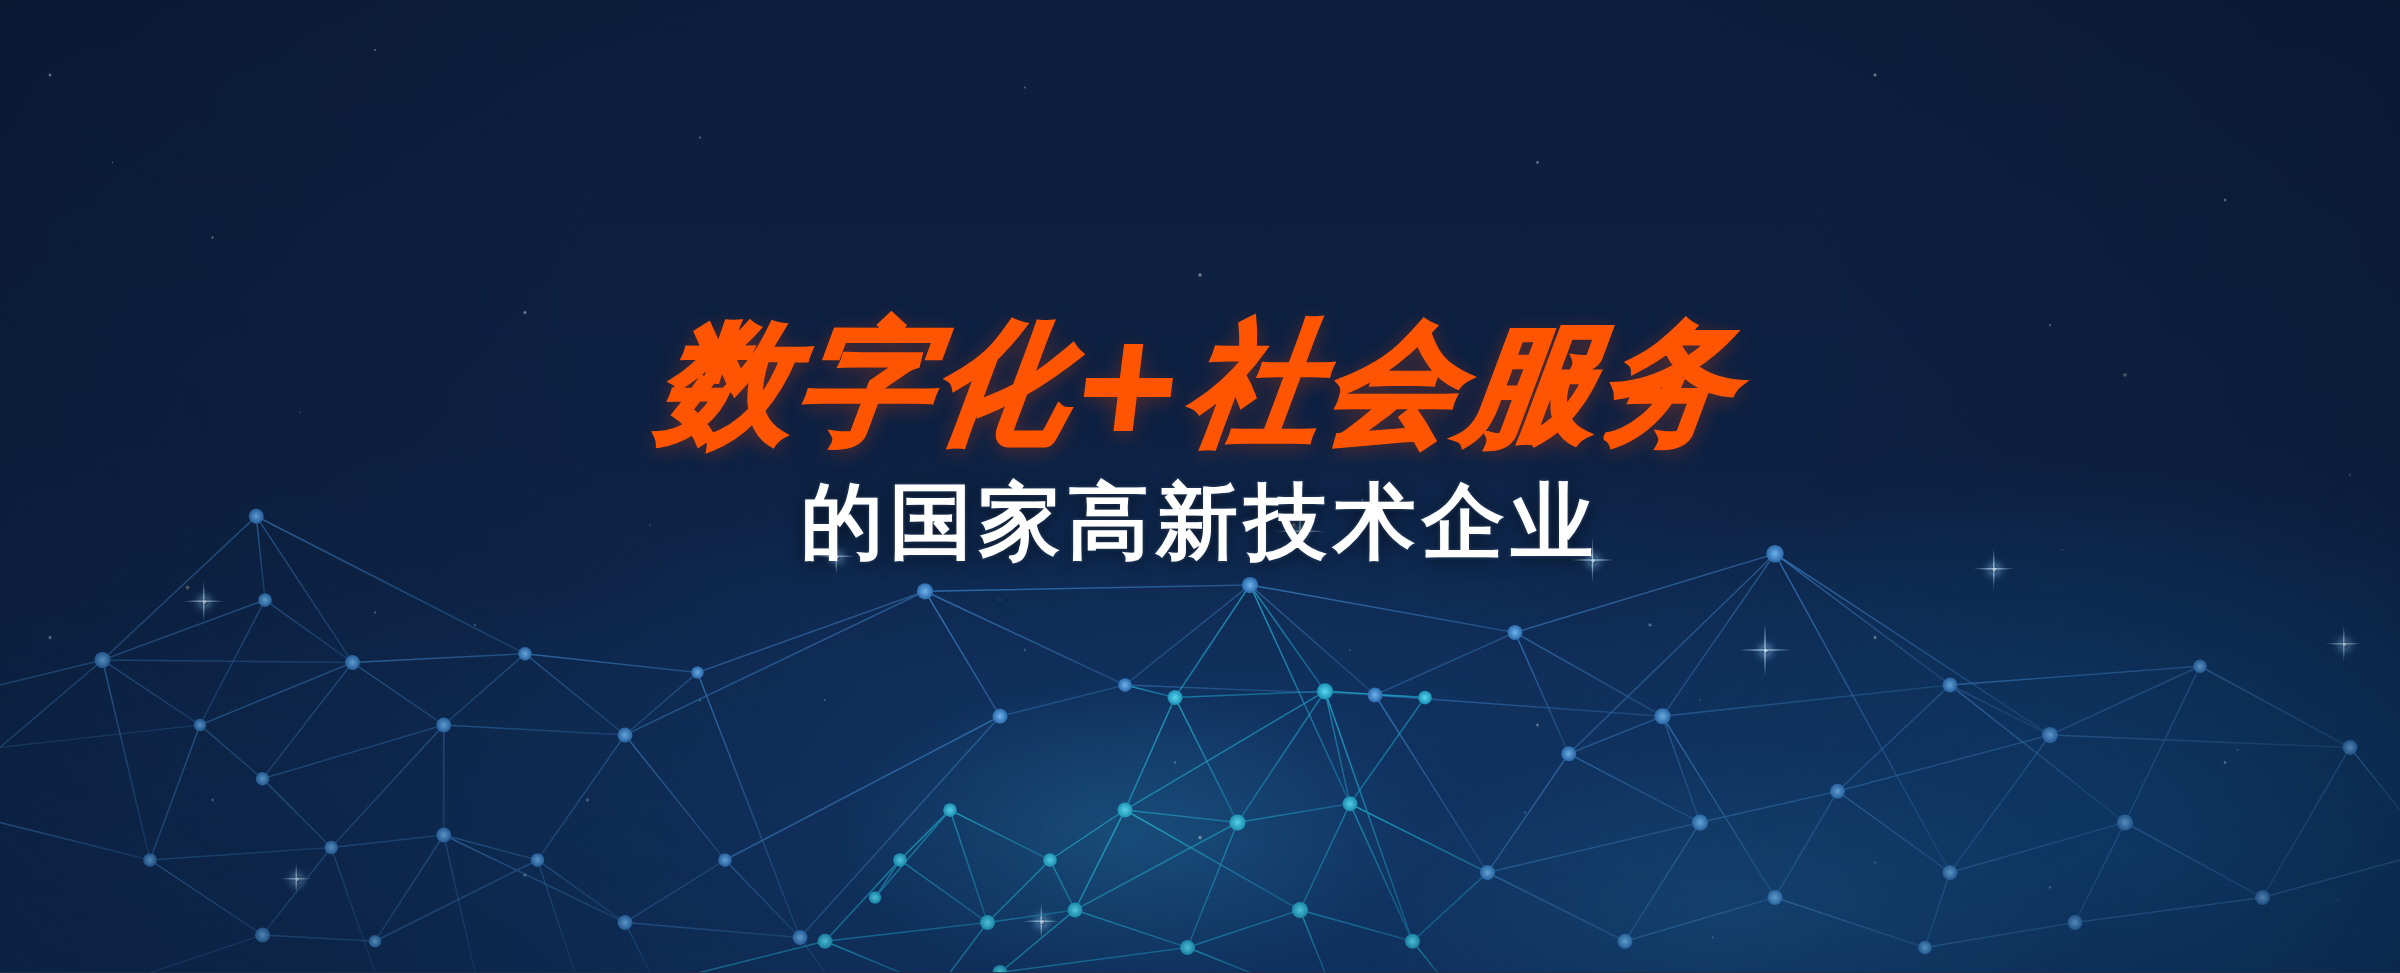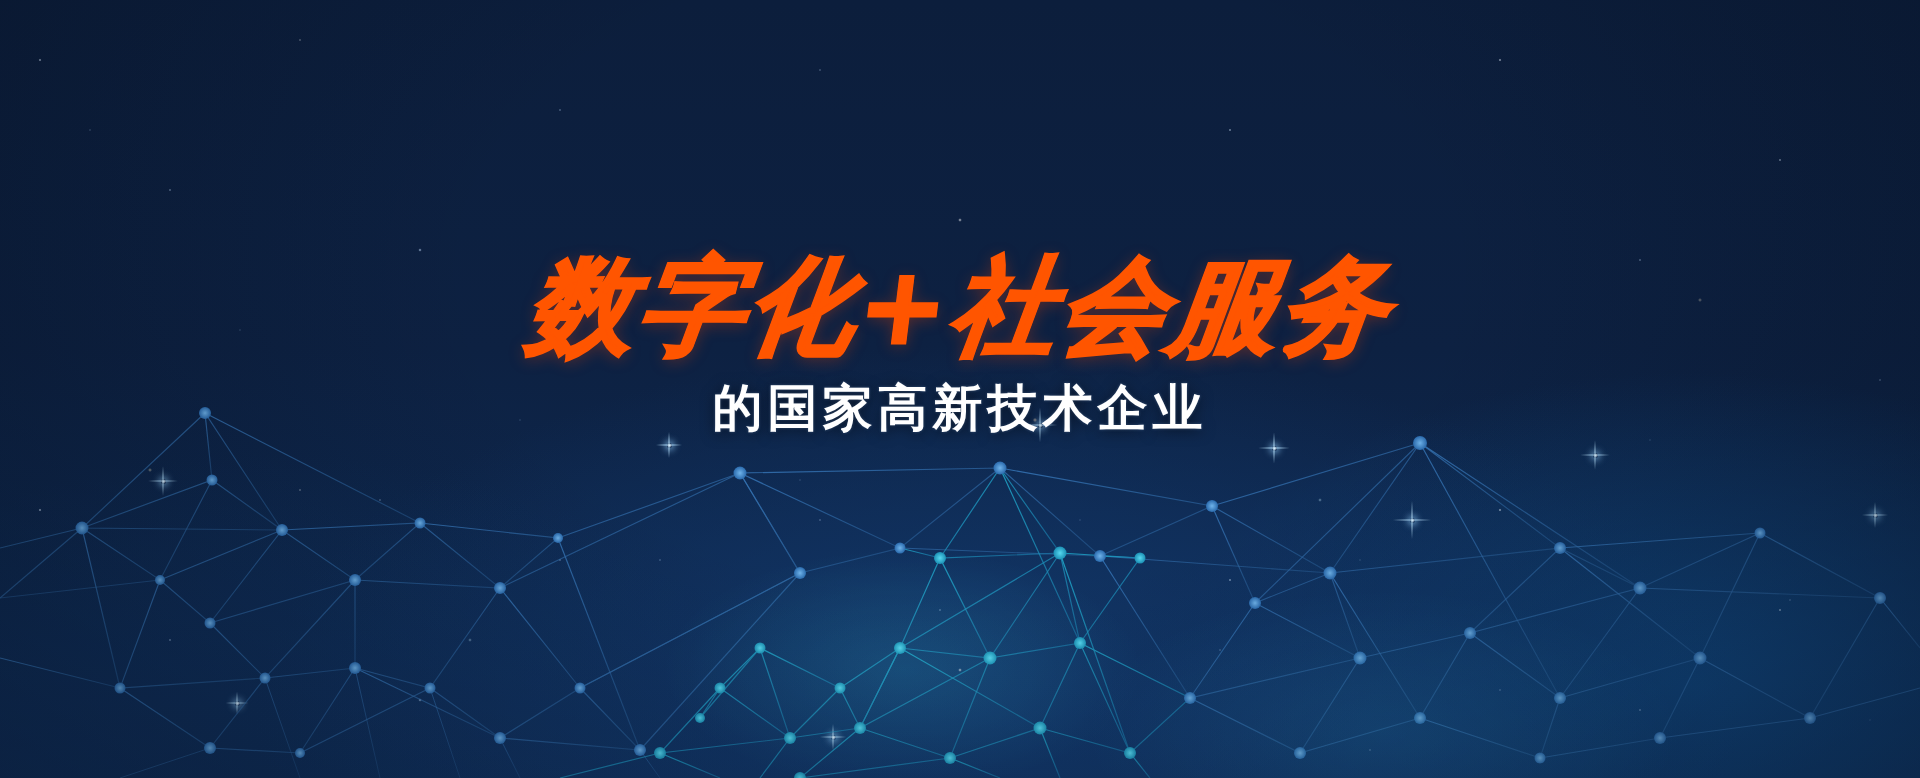--- a/index.html
+++ b/index.html
@@ -150,21 +150,21 @@
       1px 0 0 #ff5500,
       -1px 0 0 #ff5500,
       0 3px 16px rgba(255,70,0,0.35);
     -webkit-text-stroke: 3px #ff5500;
     transform: skewX(-7deg);
     white-space: nowrap;
   }
   .subtitle {
     margin: 14px 0 0 0;
     font-family: "DejaVu Serif", "Liberation Serif", serif;
-    font-size: 50px;
+    font-size: 66px;
     line-height: 1.2;
     font-weight: 600;
     letter-spacing: 5px;
     color: #ffffff;
     text-shadow: 0 2px 14px rgba(0,0,0,0.55), 0 0 3px rgba(160,200,255,0.35);
     white-space: nowrap;
   }
 </style>
 </head>
 <body>

